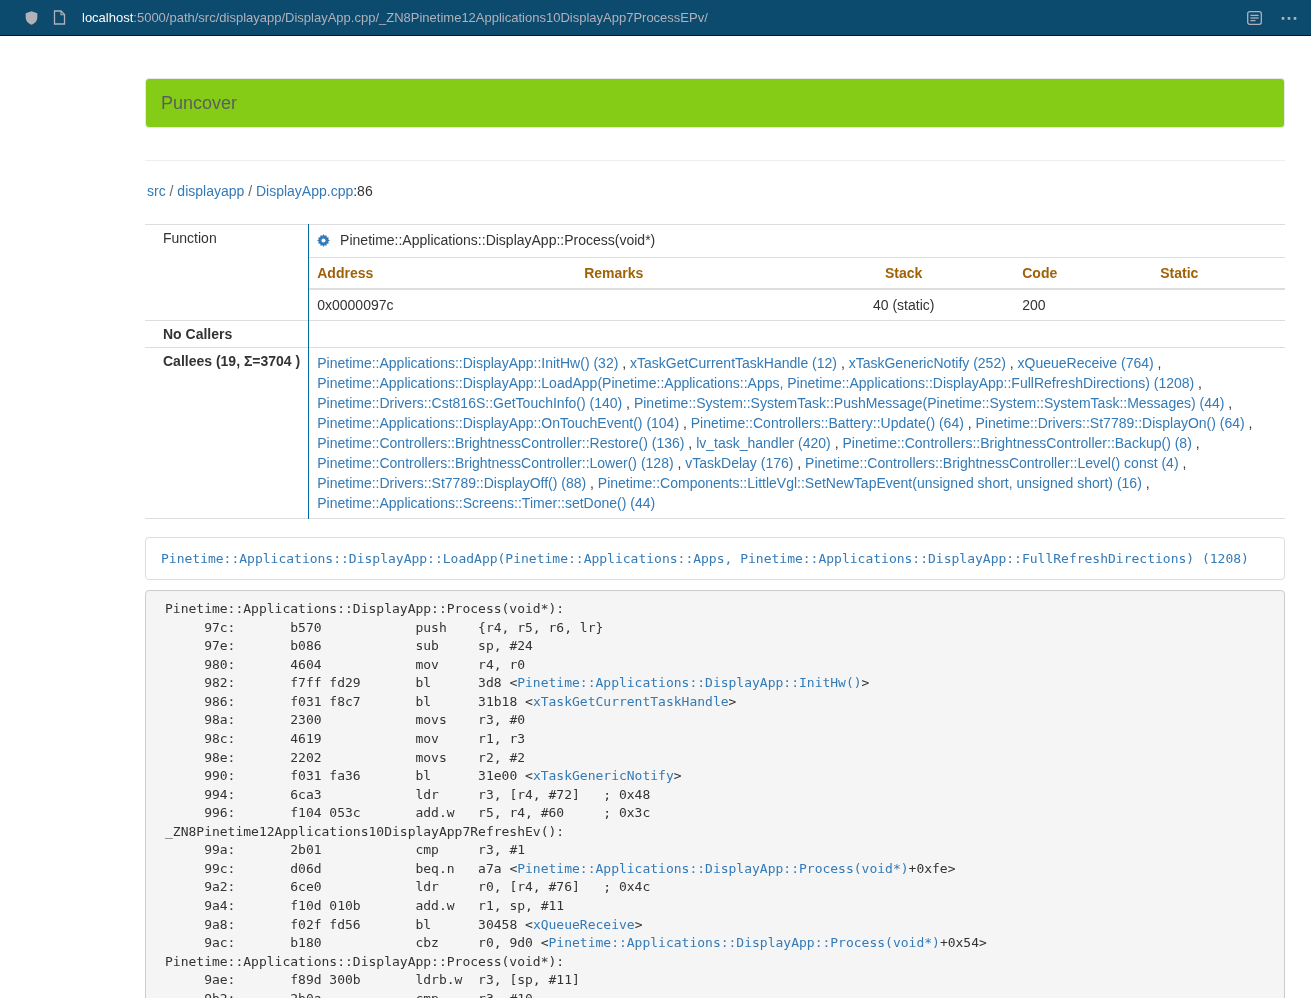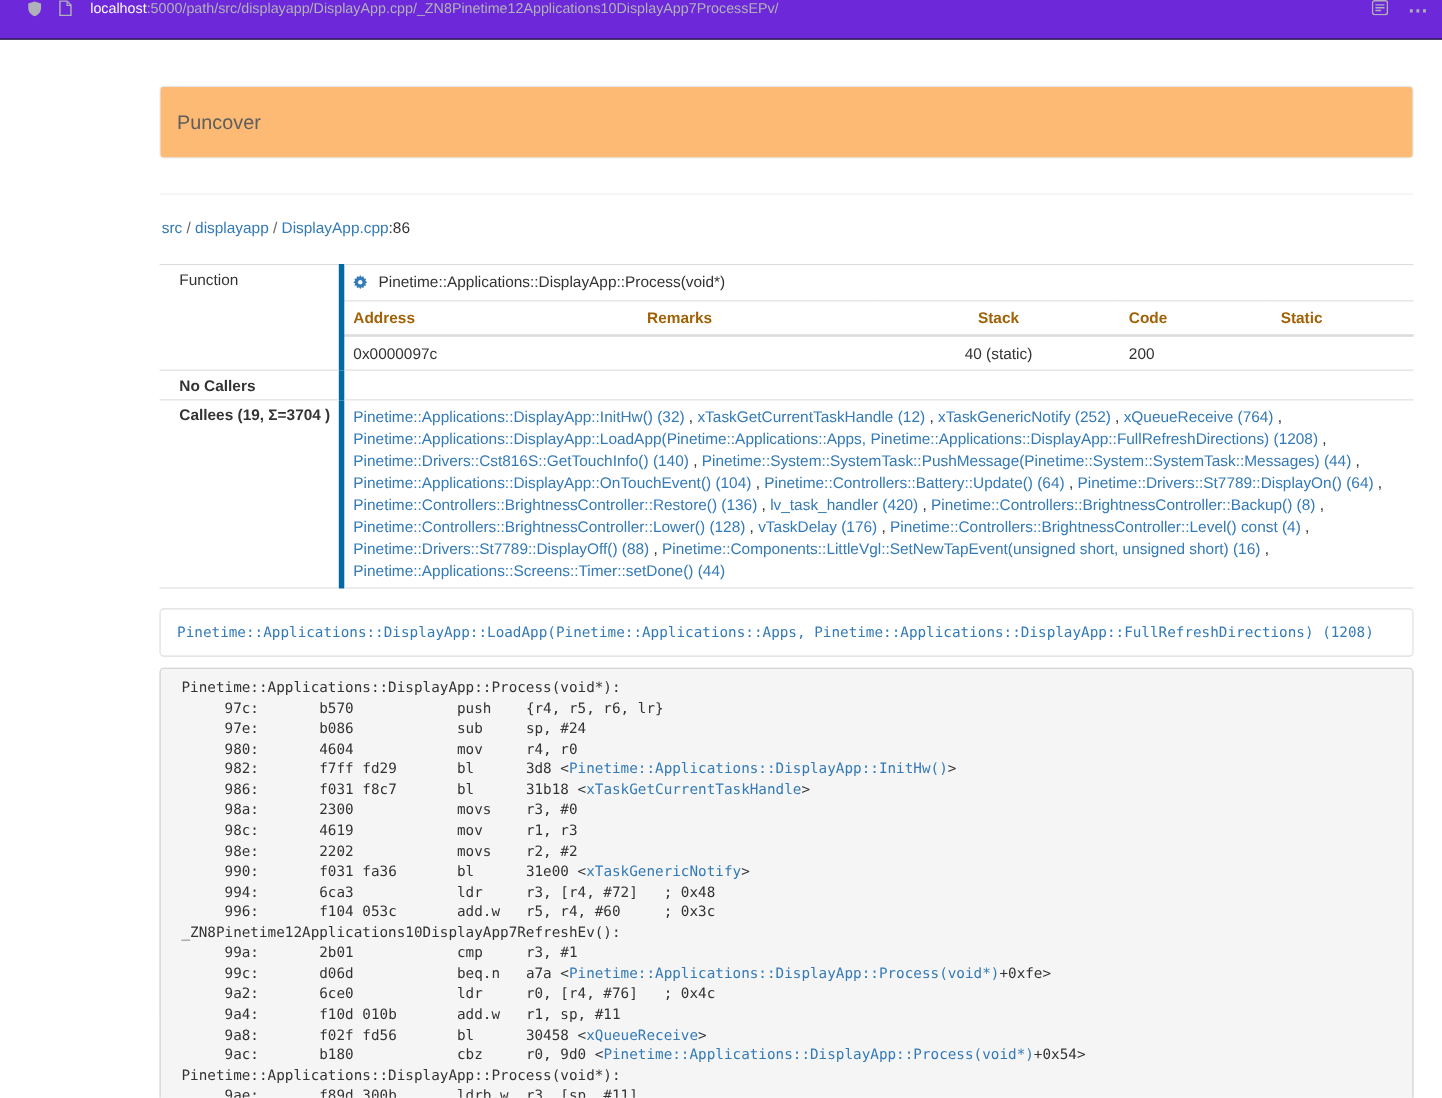--- a/index.html
+++ b/index.html
@@ -5,53 +5,53 @@
   * { box-sizing: border-box; }
   html, body { margin:0; padding:0; overflow:hidden; }
   body {
     width:1311px; height:998px; background:#ffffff;
     font-family:"Liberation Sans", sans-serif; font-size:14px; color:#333;
   }
   a { color:#337ab7; text-decoration:none; cursor:pointer; }
 
   
   .browser-bar {
-    height:36px; background:#6d28d9; border-bottom:1px solid #141418;
-    display:flex; align-items:flex-start; padding:0 12px 0 24px;
+    height:36px; background:#0c4a6e; border-bottom:1px solid #141418;
+    display:flex; align-items:center; padding:0 12px 0 24px;
   }
   .chrome-icon { display:inline-flex; align-items:center; margin-right:14px; flex:0 0 auto; }
   .url-text {
     flex:1 1 auto; font-size:13px; color:#b1b1b9; white-space:nowrap; overflow:hidden;
     margin-left:2px;
   }
   .url-host { color:#fbfbfe; }
   .right-icon { margin:0 0 0 18px; flex:0 0 auto; display:inline-flex; align-items:center; }
   .more-dots { color:#b1b1b9; font-size:18px; line-height:18px; letter-spacing:1px; font-weight:bold; }
 
   
   .page { width:1140px; margin-left:145px; }
 
   .navbar {
-    margin-top:42px; height:66px; background:#fdba74;
+    margin-top:42px; height:50px; background:#84cc16;
     border:1px solid #e7e7e7; border-radius:4px;
     display:flex; align-items:center;
   }
   .brand { font-size:18px; color:#5e5e5e; padding:0 15px; }
 
   hr.page-divider { border:0; border-top:1px solid #eee; margin:32px 0 0 0; }
 
   .breadcrumb { margin:20px 0 23px 2px; line-height:20px; }
   .bc-sep { color:#666; }
   .bc-suffix { color:#333; }
 
   
   .symbol-table { width:100%; border-collapse:collapse; border-bottom:1px solid #ddd; }
   .symbol-table > tbody > tr > td { border-top:1px solid #ddd; vertical-align:top; }
   td.label-col {
-    width:146px; border-right:5px solid #0369a1;
+    width:146px; border-right:1px solid #0369a1;
     padding:5px 8px 5px 18px; white-space:nowrap;
   }
   td.label-col.bold { font-weight:bold; }
   td.content-col { padding:0; }
   td.plain-col { padding:5px 8px; line-height:20px; }
 
   .symbol-row { padding:5px 8px; line-height:20px; }
   .func-icon { display:inline-block; vertical-align:-2px; margin-right:6px; }
 
   .detail-table { width:100%; border-collapse:collapse; }

